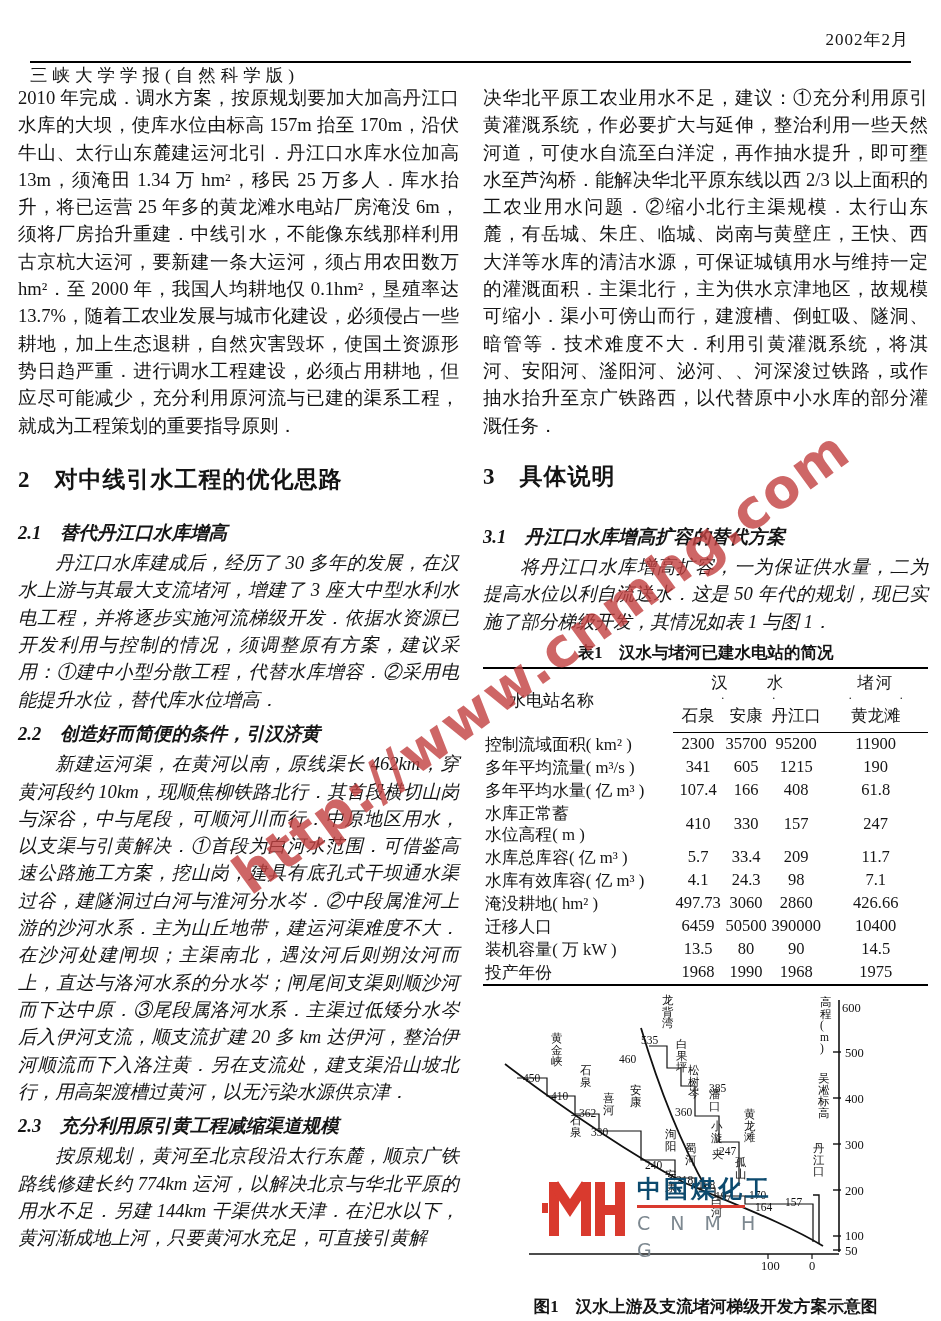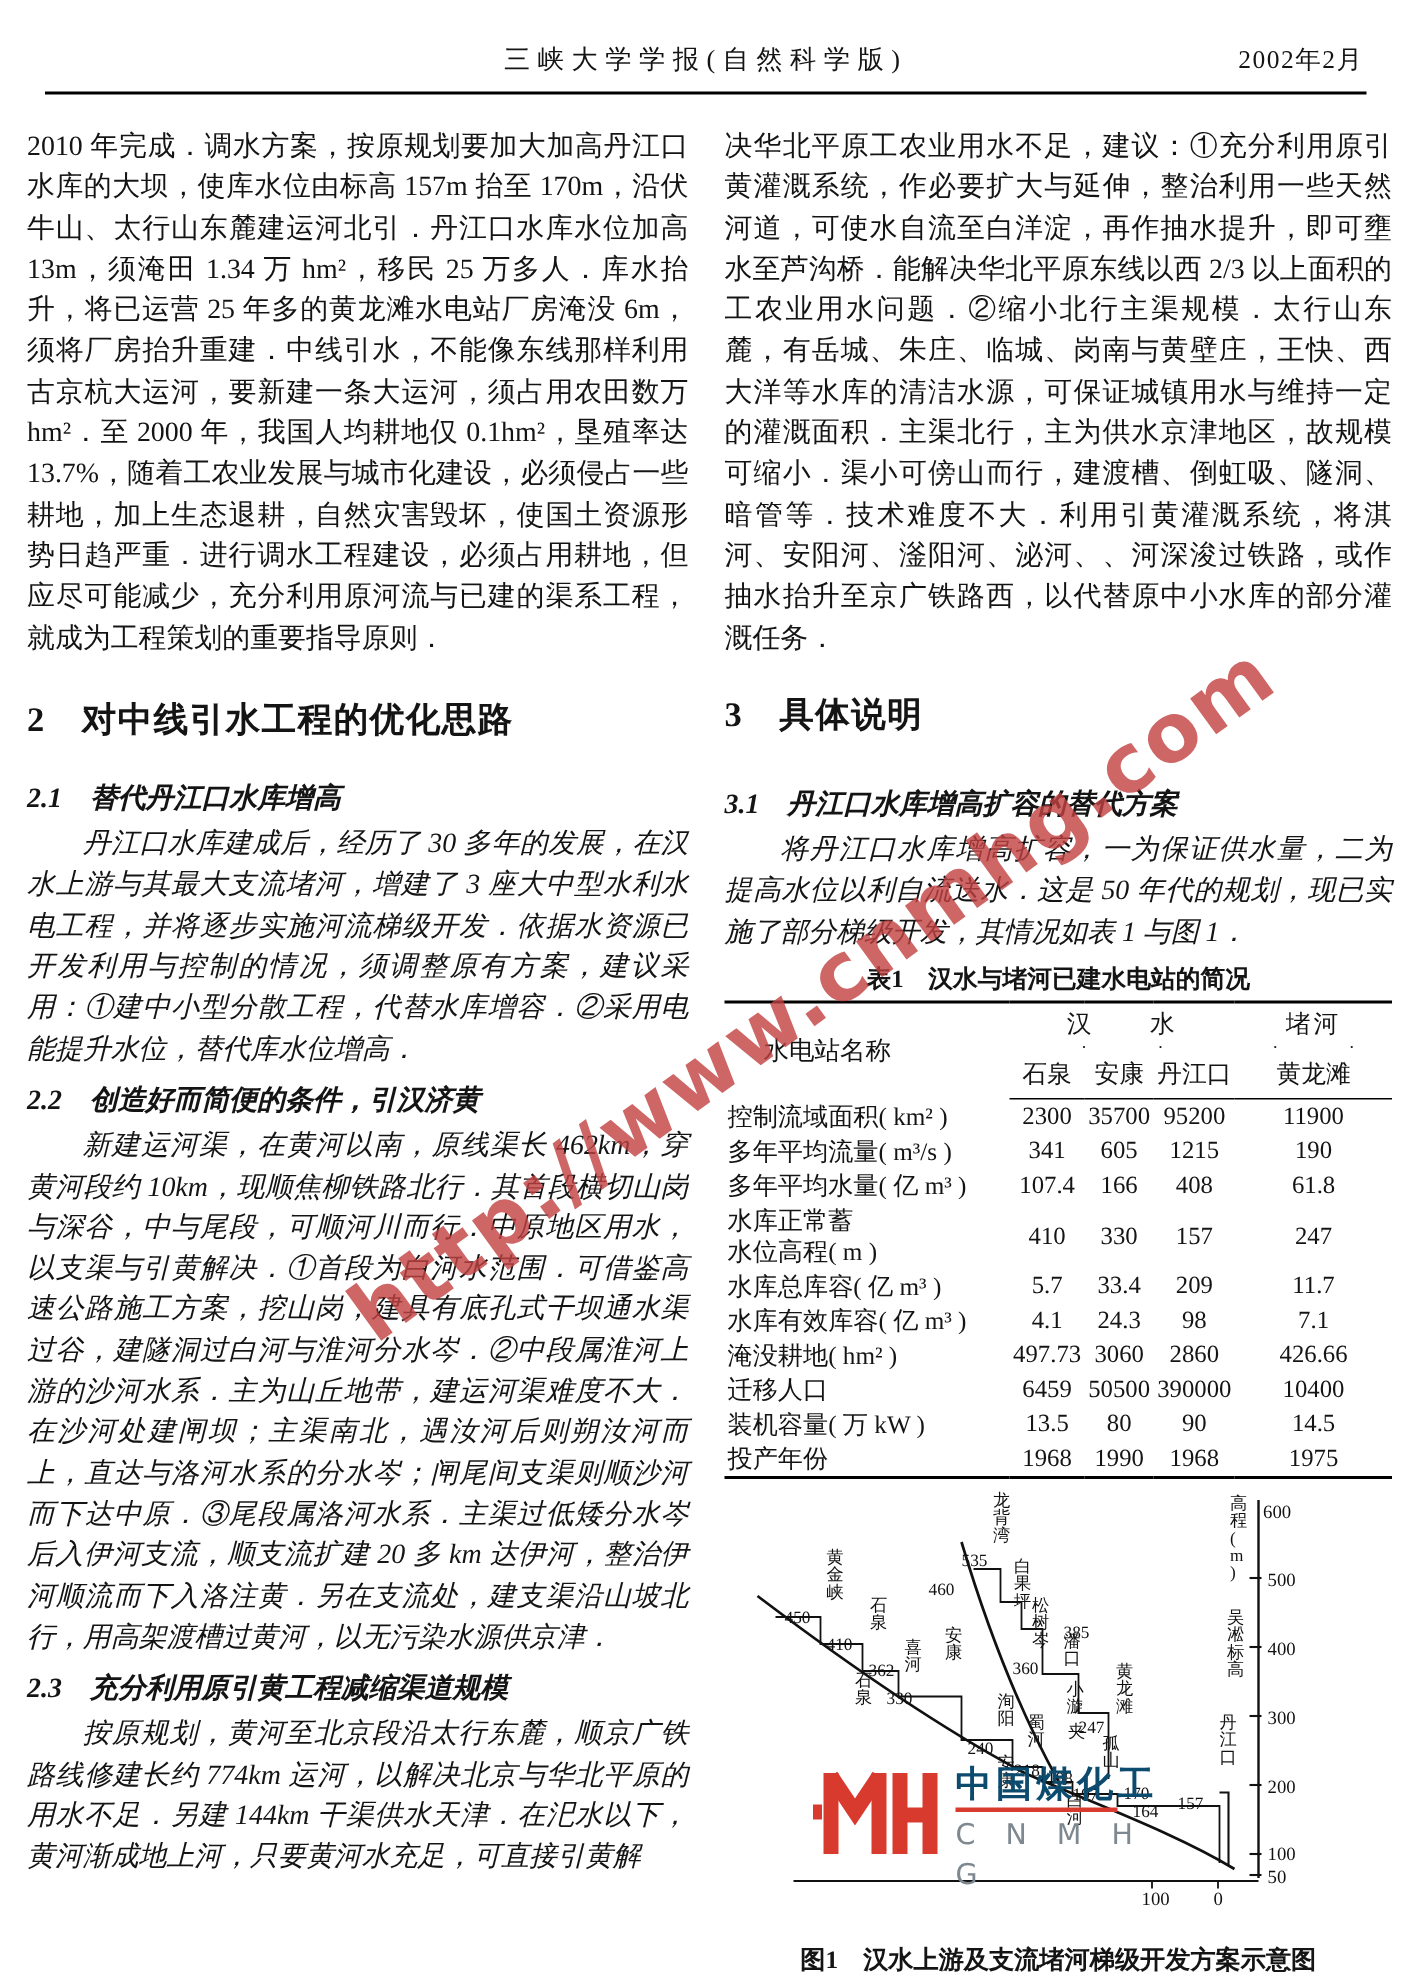--- a/index.html
+++ b/index.html
@@ -3,21 +3,21 @@
 <meta charset="utf-8">
 <style>
   html,body{margin:0;padding:0;}
   body{
     width:941px;height:1321px;position:relative;overflow:hidden;
     background:#ffffff;color:#141414;
     font-family:"Liberation Serif","DejaVu Serif",serif;
     font-size:18.6px;line-height:27.3px;
   }
   .jhead{position:absolute;top:26px;left:30px;width:881px;height:30px;}
-  .jtitle{position:absolute;left:0;right:0;text-align:center;font-size:17.5px;letter-spacing:5px;}
+  .jtitle{position:absolute;left:0;right:0;text-align:left;font-size:17.5px;letter-spacing:5px;margin-top:36px;}
   .jdate{position:absolute;right:2px;top:0;font-size:17px;letter-spacing:1px;}
   .jrule{position:absolute;top:61px;left:30px;width:881px;height:2px;background:#000;}
   .col{position:absolute;top:84px;text-align:justify;}
   .col-left{left:18px;width:441px;}
   .col-right{left:483px;width:445px;}
   p{margin:0;}
   p.ind{text-indent:2em;font-style:italic;}
   h2.section{font-size:23px;font-weight:bold;margin:25px 0 23px;line-height:32px;text-align:left;letter-spacing:1px;}
   h3.sub{font-size:18.6px;font-weight:bold;margin:7px 0 3px;text-align:left;font-style:italic;}
   

